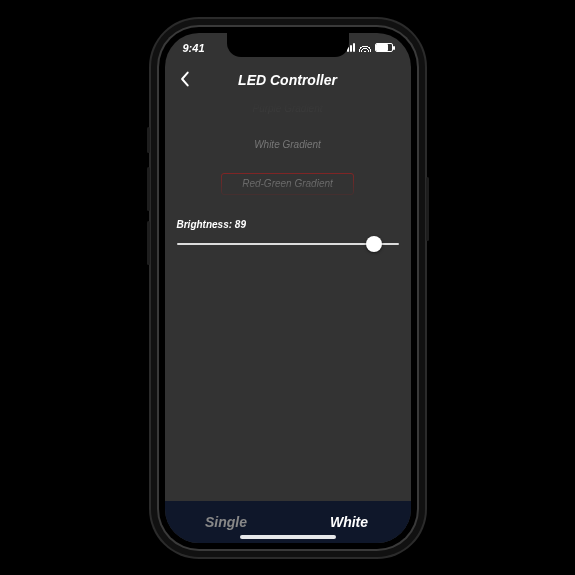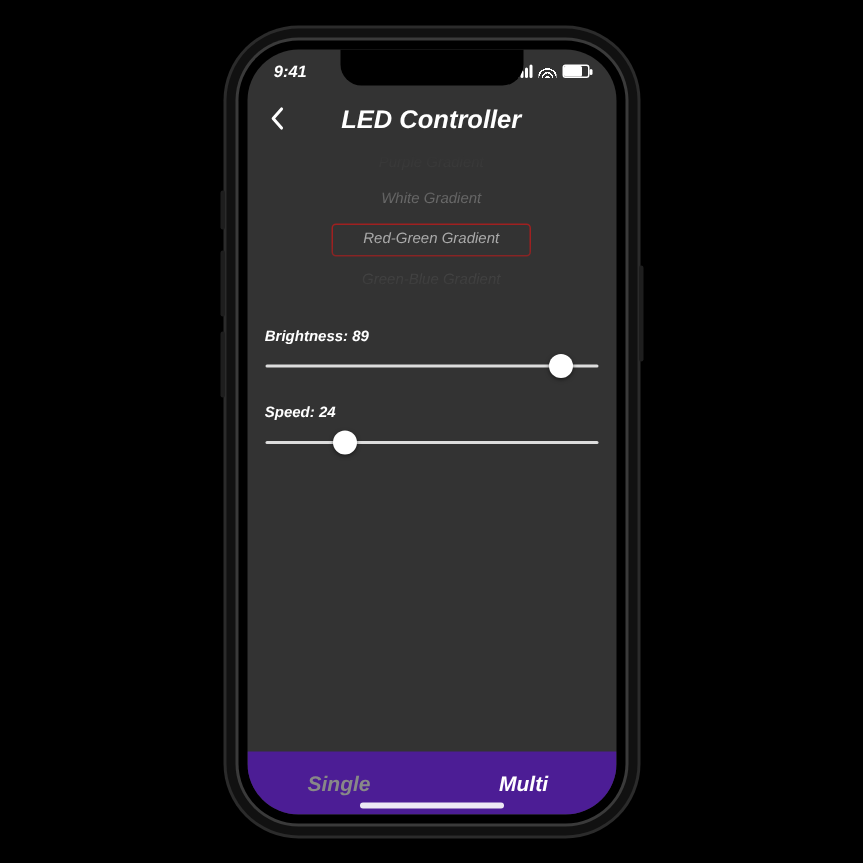--- a/index.html
+++ b/index.html
@@ -94,36 +94,36 @@
     display: flex;
     align-items: center;
     justify-content: center;
   }
   .navbar .back {
     position: absolute; left: 10px; top: 6px;
     width: 20px; height: 20px;
     display:flex;align-items:center;justify-content:center;
   }
   .navbar .back svg { width: 11px; height: 16px; }
-  .navbar .title { font-size: 17px; font-weight: 700; }
+  .navbar .title { font-size: 14px; font-weight: 700; }
   .content {
     position: absolute;
     top: 64px; bottom: 42px; left: 0; right: 0;
     padding: 0 12px;
   }
   .picker {
     position: relative;
     height: 98px;
     margin-top: 6px;
     overflow: hidden;
     -webkit-mask-image: linear-gradient(to bottom, transparent 0%, #000 40%, #000 60%, transparent 100%);
     mask-image: linear-gradient(to bottom, transparent 0%, #000 40%, #000 60%, transparent 100%);
   }
   .picker-inner {
-    display:flex;flex-direction:column;align-items:center;gap:8px;
+    display:flex;flex-direction:column;align-items:center;gap:20px;
     position:relative; top:-2px;
   }
   .picker-item {
     font-size: 10px;
     color: #777;
     height: 16px;
     display:flex;align-items:center;
   }
   .picker-item.dim { color:#555; }
   .picker-item.sel {
@@ -144,21 +144,21 @@
   .thumb {
     position:absolute; top:0;
     width:16px;height:16px;border-radius:50%;
     background:#fff;
     box-shadow:0 1px 3px rgba(0,0,0,0.5);
     transform:translateX(-50%);
   }
   .tabbar {
     position:absolute; bottom:0; left:0; right:0;
     height:42px;
-    background:#4c1d95;
+    background:#0f172a;
     display:flex;
   }
   .tab {
     flex:1; display:flex; align-items:center; justify-content:center;
     font-size:14px; font-weight:600; color:#888;
   }
   .tab.active { color:#fff; font-weight:700; }
   .home-indicator {
     position:absolute; bottom:4px; left:50%;
     transform:translateX(-50%);
@@ -214,29 +214,22 @@
       </div>
 
       <div class="slider-block">
         <div class="slider-label">Brightness: 89</div>
         <div class="slider">
           <div class="track"></div>
           <div class="thumb" id="thumb-brightness" style="left: 89%;"></div>
         </div>
       </div>
 
-      <div class="slider-block">
-        <div class="slider-label">Speed: 24</div>
-        <div class="slider">
-          <div class="track"></div>
-          <div class="thumb" id="thumb-speed" style="left: 24%;"></div>
-        </div>
-      </div>
     </div>
 
     <div class="tabbar">
       <div class="tab" id="tab-single">Single</div>
-      <div class="tab active" id="tab-multi">Multi</div>
+      <div class="tab active" id="tab-multi">White</div>
     </div>
 
     <div class="home-indicator"></div>
   </div>
 </div>
 
 </body></html>

